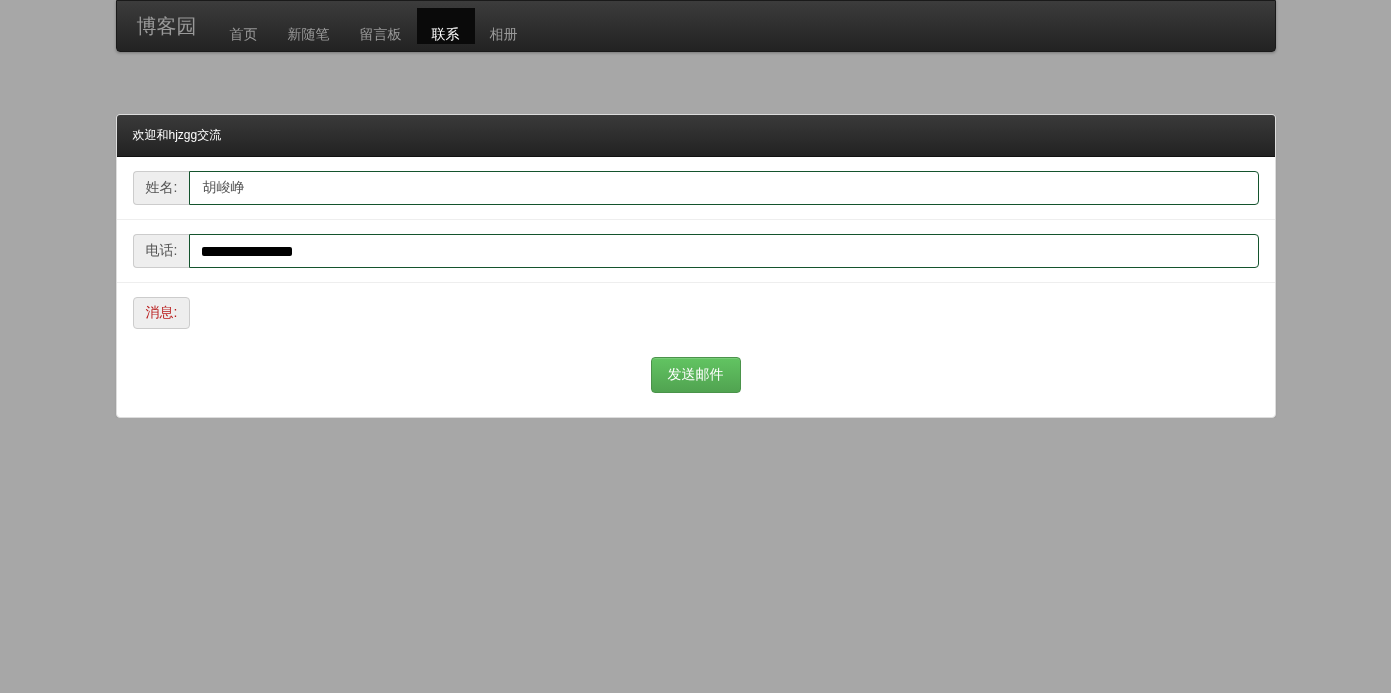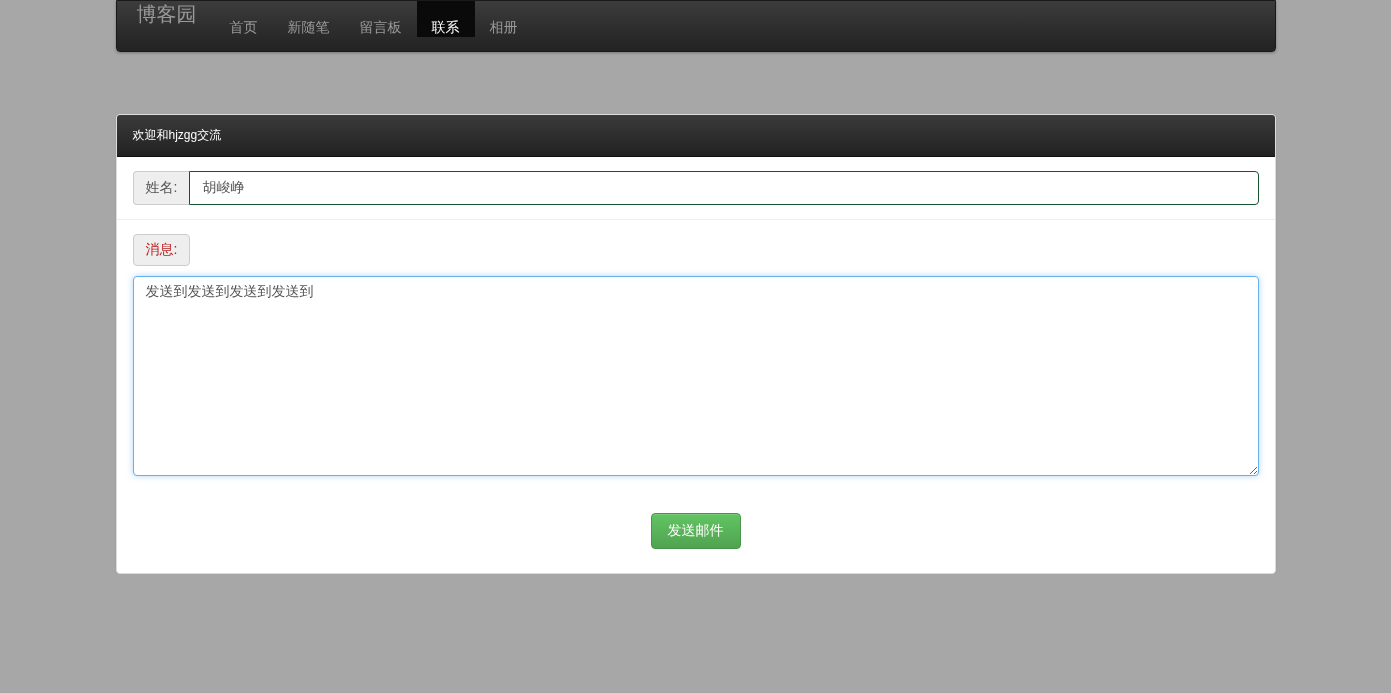--- a/index.html
+++ b/index.html
@@ -12,21 +12,21 @@
     .page-wrap {
       width: 1160px;
       margin: 0 auto;
     }
     .navbar {
       background: linear-gradient(to bottom, #3c3c3c, #222222);
       border: 1px solid #1a1a1a;
       border-radius: 0 0 4px 4px;
       height: 52px;
       display: flex;
-      align-items: flex-start;
+      align-items: center;
       padding: 0 20px;
       box-shadow: 0 1px 3px rgba(0,0,0,0.3);
     }
     .brand {
       color: #999;
       font-size: 20px;
       padding-right: 18px;
       font-weight: 400;
       cursor: pointer;
     }
@@ -152,29 +152,34 @@
     <div class="panel-heading">欢迎和hjzgg交流</div>
     <div class="panel-body">
 
       <div class="form-row">
         <div class="input-group">
           <span class="input-group-addon">姓名:</span>
           <input type="text" class="form-control" value="胡峻峥" style="">
         </div>
       </div>
 
+      <div class="form-row">
+        <div class="input-group">
+          <span class="input-group-addon">电话:</span>
+          <div class="form-control" style="display:flex;align-items:center;">
+            <span class="redacted" style="width:90px;"></span>
+          </div>
+        </div>
+      </div>
 
 
       <div class="message-label-row">
         <span class="message-label">消息:</span>
       </div>
 
-      <div class="textarea-row">
-        <textarea class="form-control" style="border-color: rgb(102, 175, 233); box-shadow: rgba(102, 175, 233, 0.5) 0px 0px 6px;">发送到发送到发送到发送到</textarea>
-      </div>
 
       <div class="button-row">
         <button class="btn-success">发送邮件</button>
       </div>
 
     </div>
   </div>
 
 </div>
 

